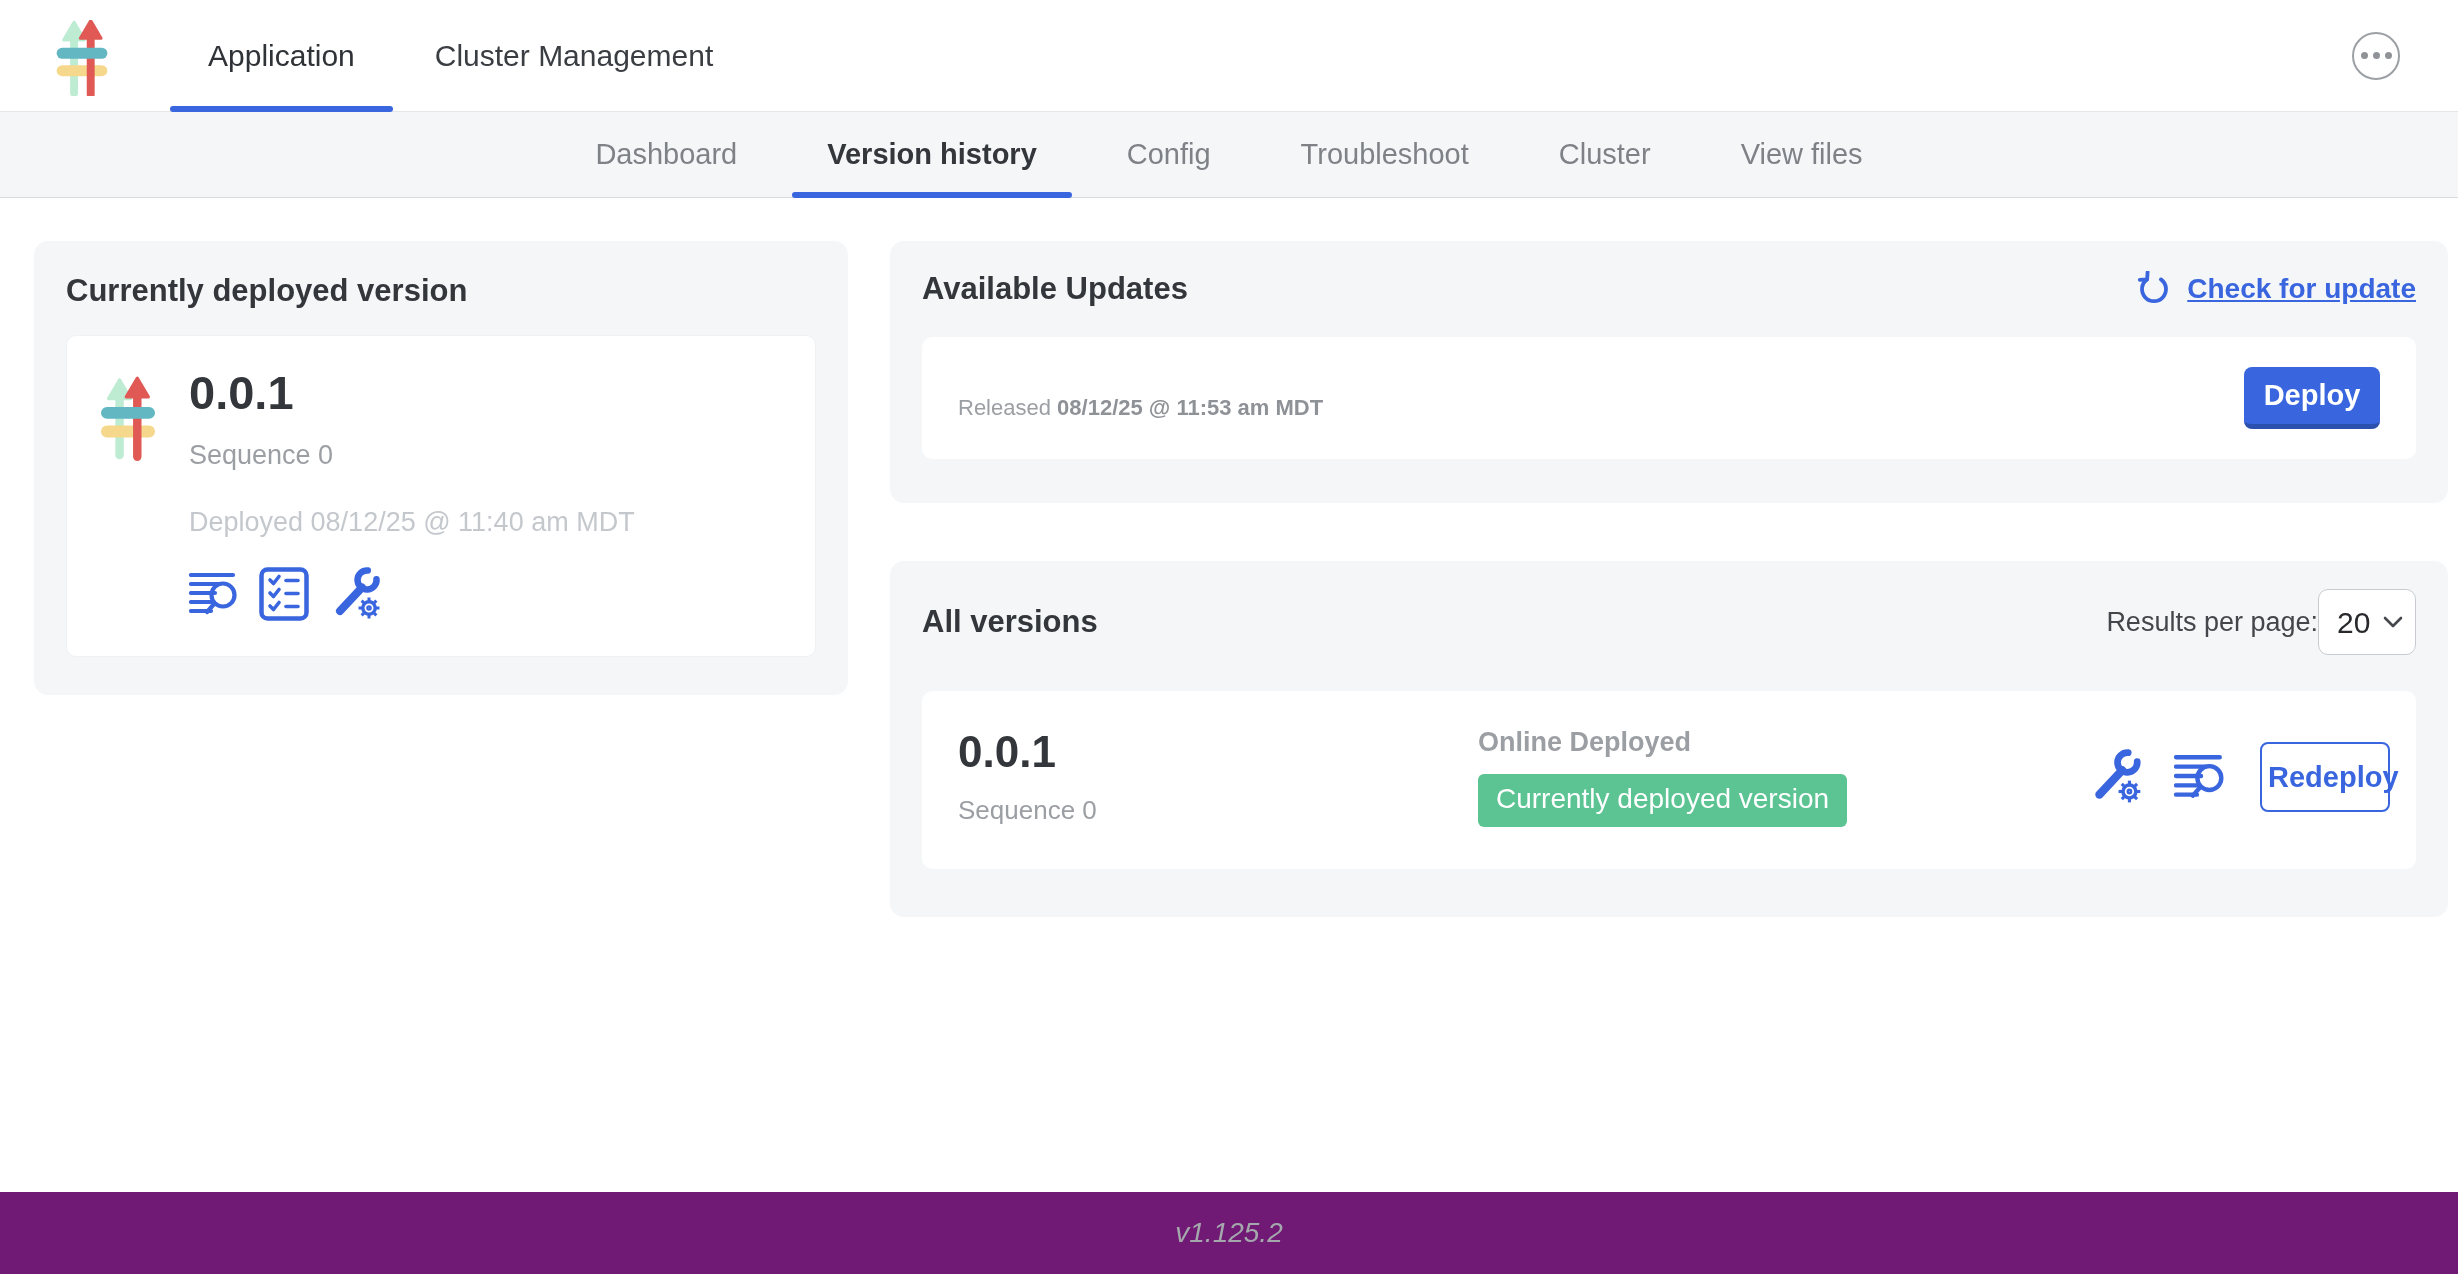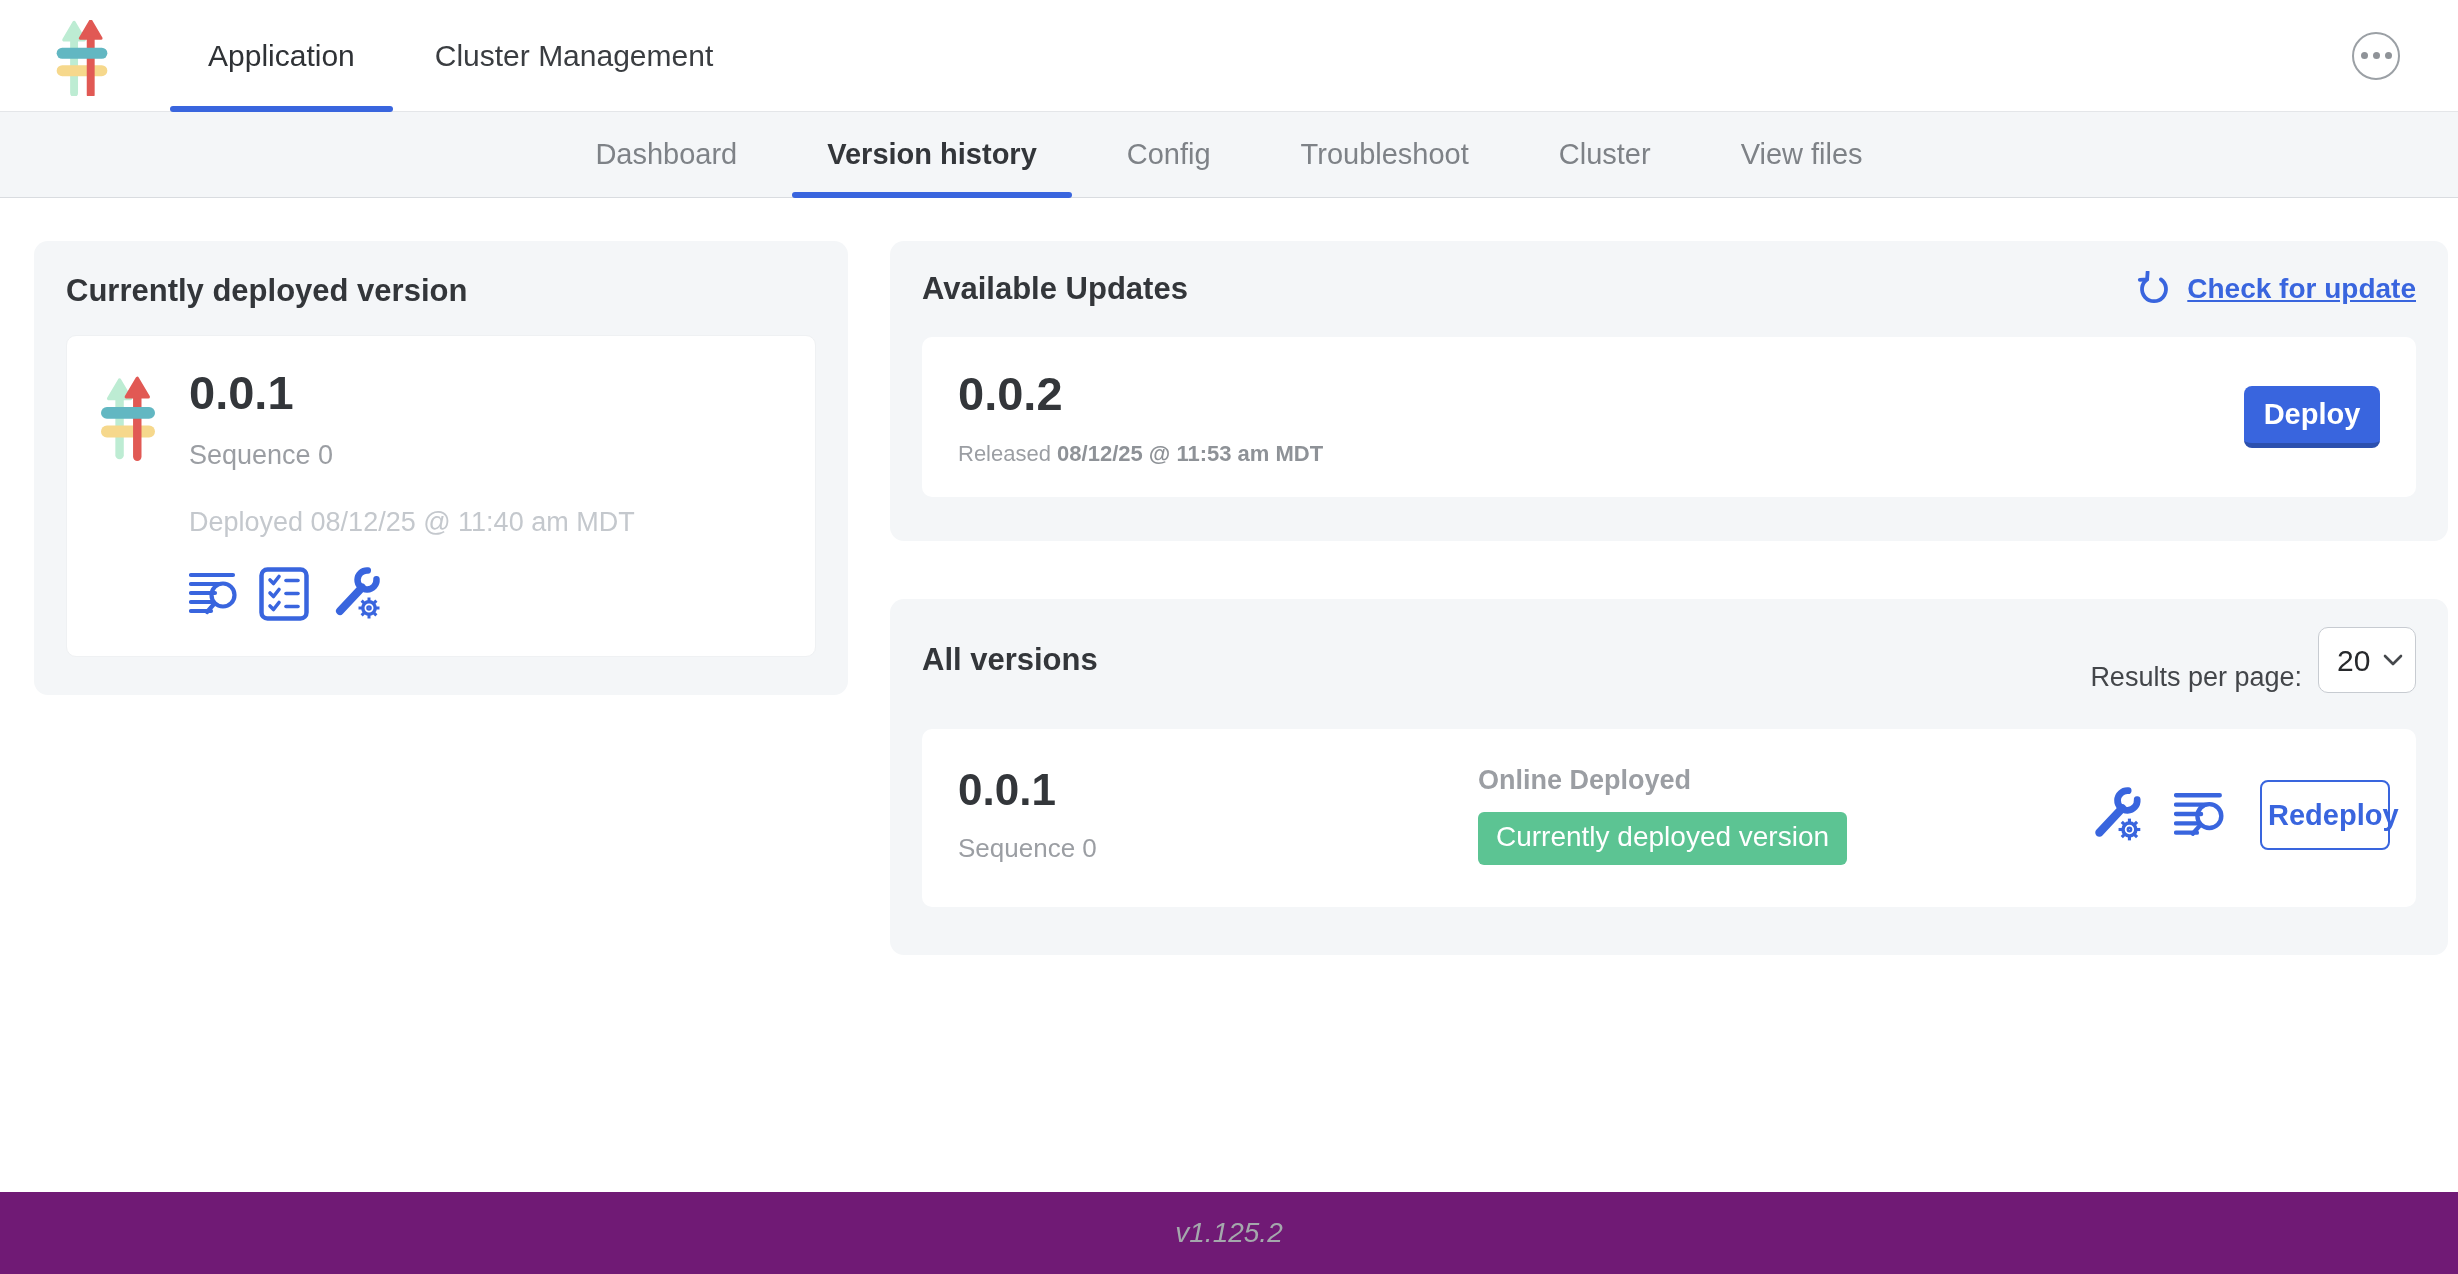--- a/index.html
+++ b/index.html
@@ -99,21 +99,21 @@
   .released-line .rel-date { font-weight:700; color:#8E9297; }
   .deploy-btn {
     width:136px; height:62px; flex:0 0 auto;
     background:#3965DE; color:#fff;
     border:none; border-bottom:5px solid #2C50AE; border-radius:8px;
     font-size:29px; font-weight:700; font-family:inherit; cursor:pointer;
   }
 
   .allversions-card { margin-top:58px; padding:28px 32px 48px; }
   .av-head { display:flex; justify-content:space-between; align-items:center; }
-  .rpp { display:flex; align-items:flex-end; gap:16px; font-size:27px; color:#43464A; }
+  .rpp { display:flex; align-items:center; font-size:27px; color:#43464A; }
   .select-wrap { position:relative; }
   .rpp-select {
     appearance:none; -webkit-appearance:none; -moz-appearance:none;
     width:98px; height:66px;
     background:#fff; border:1px solid #C7CBD1; border-radius:10px;
     font-size:30px; color:#27292C; font-family:inherit;
     padding:0 44px 0 18px; cursor:pointer;
   }
   .select-chevron { position:absolute; right:13px; top:27px; pointer-events:none; }
 
@@ -289,21 +289,20 @@
         <div class="card-title">Available Updates</div>
         <div class="check-link">
           <svg width="36" height="36" viewBox="0 0 36 36">
               <use href="#def-refresh"></use>
             </svg>
           <span class="link-label">Check for update</span>
         </div>
       </div>
       <div class="updates-inner">
         <div>
-          <div class="version-big">0.0.2</div>
           <div class="released-line">
             <span>Released</span>
             <span class="rel-date">08/12/25 @ 11:53 am MDT</span>
           </div>
         </div>
         <button class="deploy-btn">Deploy</button>
       </div>
     </div>
 
     <div class="card allversions-card">

